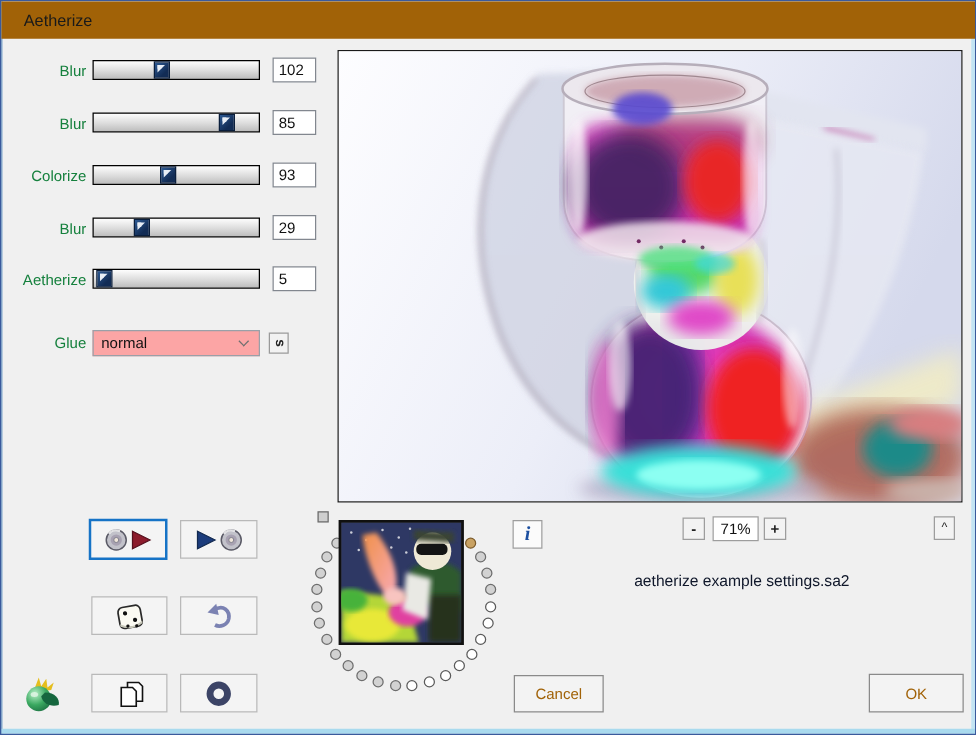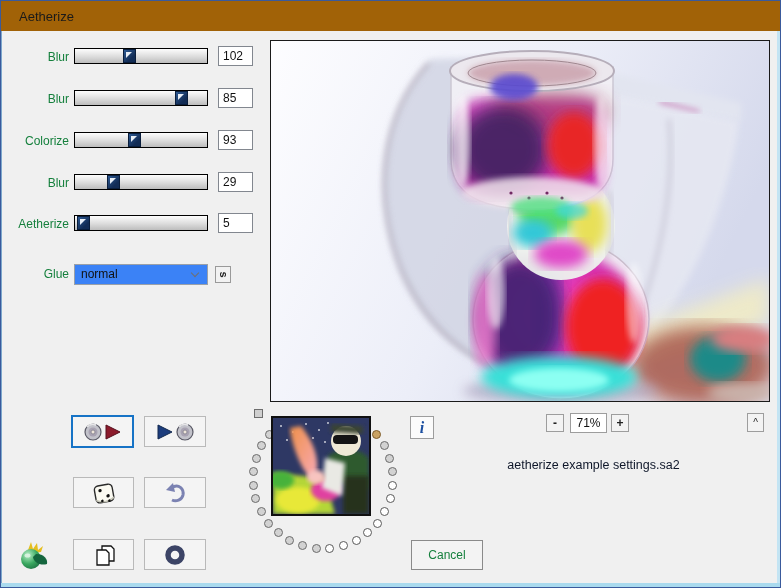--- a/index.html
+++ b/index.html
@@ -27,21 +27,21 @@
   .handle::after {
     content:""; position:absolute; left:2px; top:2px;
     border:3px solid transparent; border-top-color:#e8eef6; border-left-color:#e8eef6;
   }
   .val {
     position:absolute; left:217px; width:35px; height:20px;
     border:1px solid #82878f; background:#fff; font-size:12px; padding-left:4px;
     font-family:"Liberation Sans", sans-serif; color:#111;
   }
   .dropdown {
-    position:absolute; left:73px; width:134px; height:21px; background:#3b82f6;
+    position:absolute; left:73px; width:134px; height:21px; background:#fca5a5;
     border:1px solid #9aa0a8; font-size:12px; color:#111; line-height:19px; padding-left:6px;
   }
   .chev { position:absolute; right:9px; top:5px; width:6px; height:6px;
     border:solid #707070; border-width:0 1.4px 1.4px 0; transform:rotate(45deg); }
   .sbtn {
     position:absolute; left:214px; width:16px; height:17px; background:#f2f2f2;
     border:1px solid #9a9a9a; font-size:11px; font-weight:bold; color:#222;
     display:flex; align-items:center; justify-content:center;
   }
   .sbtn span { display:inline-block; transform:rotate(90deg); line-height:1; }
@@ -69,21 +69,21 @@
     display:flex; align-items:center; justify-content:center;
     font-size:12px; color:#222; font-weight:bold; }
   .pctbox { position:absolute; left:569px; top:412px; width:37px; height:20px;
     background:#fff; border:1px solid #9d9d9d; font-size:12px; color:#111;
     display:flex; align-items:center; justify-content:center; }
   .infobtn { position:absolute; left:409px; top:415px; width:24px; height:23px;
     background:#fbfbfb; border:1px solid #9d9d9d;
     font-family:"Liberation Serif", serif; font-style:italic; font-weight:bold;
     font-size:16px; color:#1c4fa0; display:flex; align-items:center; justify-content:center; }
   .pushbtn { position:absolute; background:#f3f3f3; border:1px solid #8a8a8a;
-    font-size:12px; color:#15803d; display:flex; align-items:center; justify-content:center; }
+    font-size:12px; color:#a16207; display:flex; align-items:center; justify-content:center; }
   .settingsname { position:absolute; left:420px; top:457px; width:345px;
     text-align:center; font-size:12.5px; color:#0f172a; }
   .caretbtn { position:absolute; left:746px; top:412px; width:17px; height:19px;
     background:#f3f3f3; border:1px solid #9d9d9d; font-size:10px; color:#222;
     display:flex; align-items:center; justify-content:center; }
 </style>
 </head>
 <body>
 
 <div class="dialog">
@@ -360,13 +360,16 @@
   </div>
   <div class="caretbtn">
     <span>^</span>
   </div>
 
   <div class="settingsname">aetherize example settings.sa2</div>
 
   <div class="pushbtn" style="left:410px;top:539px;width:72px;height:30px;">
     <span>Cancel</span>
   </div>
+  <div class="pushbtn" style="left:694px;top:538px;width:76px;height:31px;">
+    <span>OK</span>
+  </div>
 </div>
 
 </body></html>

